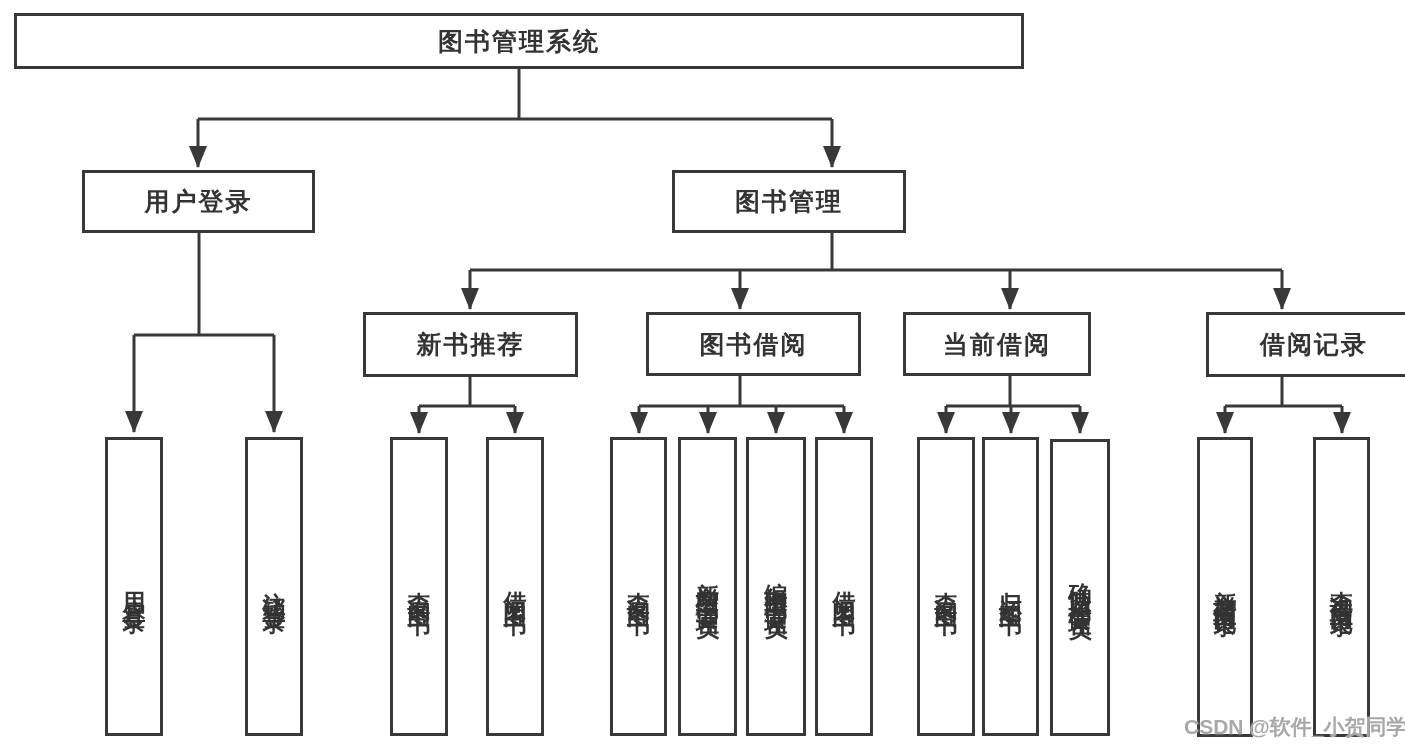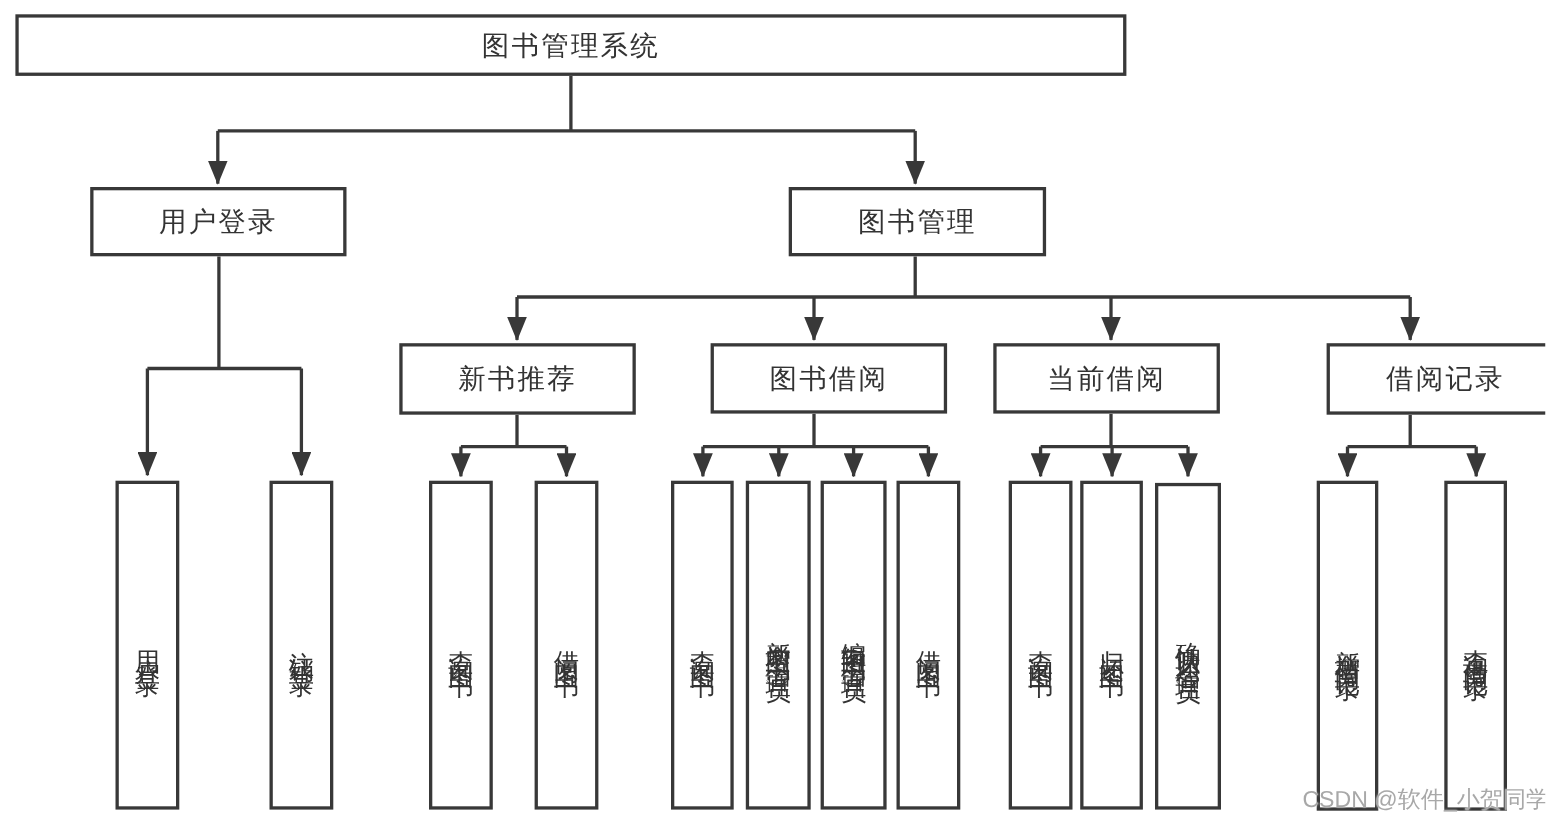--- a/index.html
+++ b/index.html
@@ -3,20 +3,21 @@
 <meta charset="utf-8">
 <style>
   html, body { margin: 0; padding: 0; background: #ffffff; }
   .canvas {
     position: relative;
     width: 1405px;
     height: 747px;
     background: #ffffff;
     font-family: "Liberation Sans", sans-serif;
     overflow: hidden;
+    font-weight: bold;
   }
   .wires {
     position: absolute;
     left: 0; top: 0;
     width: 1405px; height: 747px;
   }
   .node {
     position: absolute;
     box-sizing: border-box;
     border: 3px solid #383838;
@@ -105,31 +106,31 @@
     <path d="M1342 406 V433" marker-end="url(#arrow)"></path>
   </svg>
 
   <div class="node root" style="left:14px; top:13px; width:1010px; height:56px;">
     <span class="hlabel">图书管理系统</span>
   </div>
 
   <div class="node" style="left:82px; top:170px; width:233px; height:63px;">
     <span class="hlabel">用户登录</span>
   </div>
-  <div class="node" style="left:717px; top:170px; width:234px; height:63px;">
+  <div class="node" style="left:672px; top:170px; width:234px; height:63px;">
     <span class="hlabel">图书管理</span>
   </div>
 
   <div class="node" style="left:363px; top:312px; width:215px; height:65px;">
     <span class="hlabel">新书推荐</span>
   </div>
   <div class="node" style="left:646px; top:312px; width:215px; height:64px;">
     <span class="hlabel">图书借阅</span>
   </div>
-  <div class="node" style="left:903px; top:312px; width:206px; height:64px;">
+  <div class="node" style="left:903px; top:312px; width:188px; height:64px;">
     <span class="hlabel">当前借阅</span>
   </div>
   <div class="node" style="left:1174px; top:312px; width:216px; height:65px;margin-left:32px;">
     <span class="hlabel">借阅记录</span>
   </div>
 
   <div class="node leaf" style="left:105px; top:437px; width:58px; height:299px;">
     <span class="vlabel">用户登录</span>
   </div>
   <div class="node leaf" style="left:245px; top:437px; width:58px; height:299px;">

